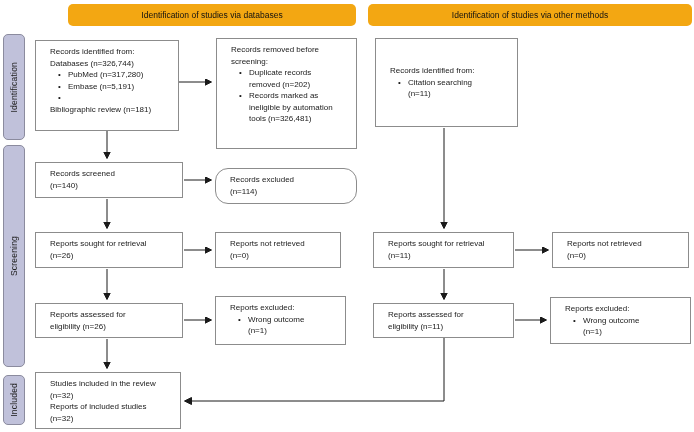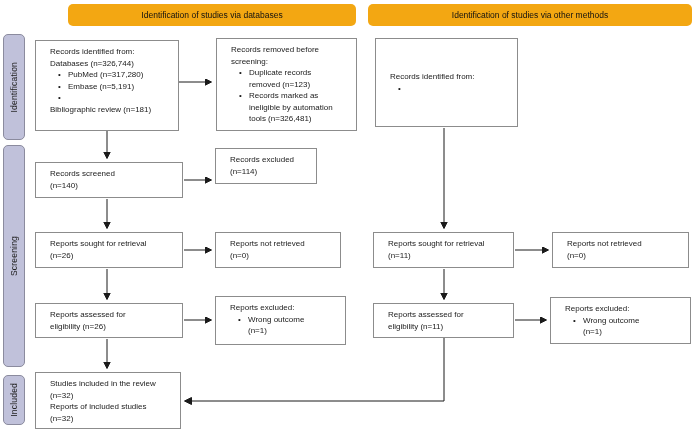--- a/index.html
+++ b/index.html
@@ -35,24 +35,24 @@
   .box{
     position:absolute;background:#fff;border:1px solid var(--box-border);
     box-sizing:border-box;font-size:8px;line-height:11.5px;padding:5px 14px;
   }
   .vcenter{display:flex;flex-direction:column;justify-content:center;}
   .bullet{display:flex;}
   .bullet .dot{flex:0 0 auto;width:10px;margin-left:8px;text-align:left;}
   .bullet .btxt{flex:1 1 auto;}
   .narrow{max-width:76px;}
   #box-a{left:35px;top:40px;width:144px;height:91px;}
-  #box-b{left:216px;top:38px;width:141px;height:93px;}
+  #box-b{left:216px;top:38px;width:141px;height:111px;}
   #box-r1{left:375px;top:38px;width:143px;height:89px;}
   #box-c{left:35px;top:162px;width:148px;height:36px;}
-  #box-d{left:215px;top:148px;width:102px;height:36px;}
+  #box-d{left:215px;top:168px;width:142px;height:36px;border-radius:13px;}
   #box-e{left:35px;top:232px;width:148px;height:36px;}
   #box-f{left:215px;top:232px;width:126px;height:36px;}
   #box-g{left:35px;top:303px;width:148px;height:35px;}
   #box-h{left:215px;top:296px;width:131px;height:49px;}
   #box-i{left:35px;top:372px;width:146px;height:57px;}
   #box-r2{left:373px;top:232px;width:141px;height:36px;}
   #box-r3{left:552px;top:232px;width:137px;height:36px;}
   #box-r4{left:373px;top:303px;width:141px;height:35px;}
   #box-r5{left:550px;top:297px;width:141px;height:47px;}
   svg.arrows{position:absolute;left:0;top:0;pointer-events:none;}
@@ -115,32 +115,33 @@
     <div class="bullet">
       <span class="dot">•</span>
     </div>
     <div>Bibliographic review (n=181)</div>
   </div>
 
   <div class="box" id="box-b">
     <div style="max-width:105px">Records removed before screening:</div>
     <div class="bullet">
       <span class="dot">•</span>
-      <span class="btxt" style="max-width:86px">Duplicate records removed (n=123)</span>
+      <span class="btxt" style="max-width:86px">Duplicate records removed (n=202)</span>
     </div>
     <div class="bullet">
       <span class="dot">•</span>
       <span class="btxt" style="max-width:96px">Records marked as ineligible by automation tools (n=326,481)</span>
     </div>
   </div>
 
   <div class="box vcenter" id="box-r1">
     <div>Records identified from:</div>
     <div class="bullet">
       <span class="dot">•</span>
+      <span class="btxt narrow">Citation searching (n=11)</span>
     </div>
   </div>
 
   <div class="box" id="box-c">
     <div>Records screened</div>
     <div>(n=140)</div>
   </div>
   <div class="box" id="box-d">
     <div>Records excluded</div>
     <div>(n=114)</div>

